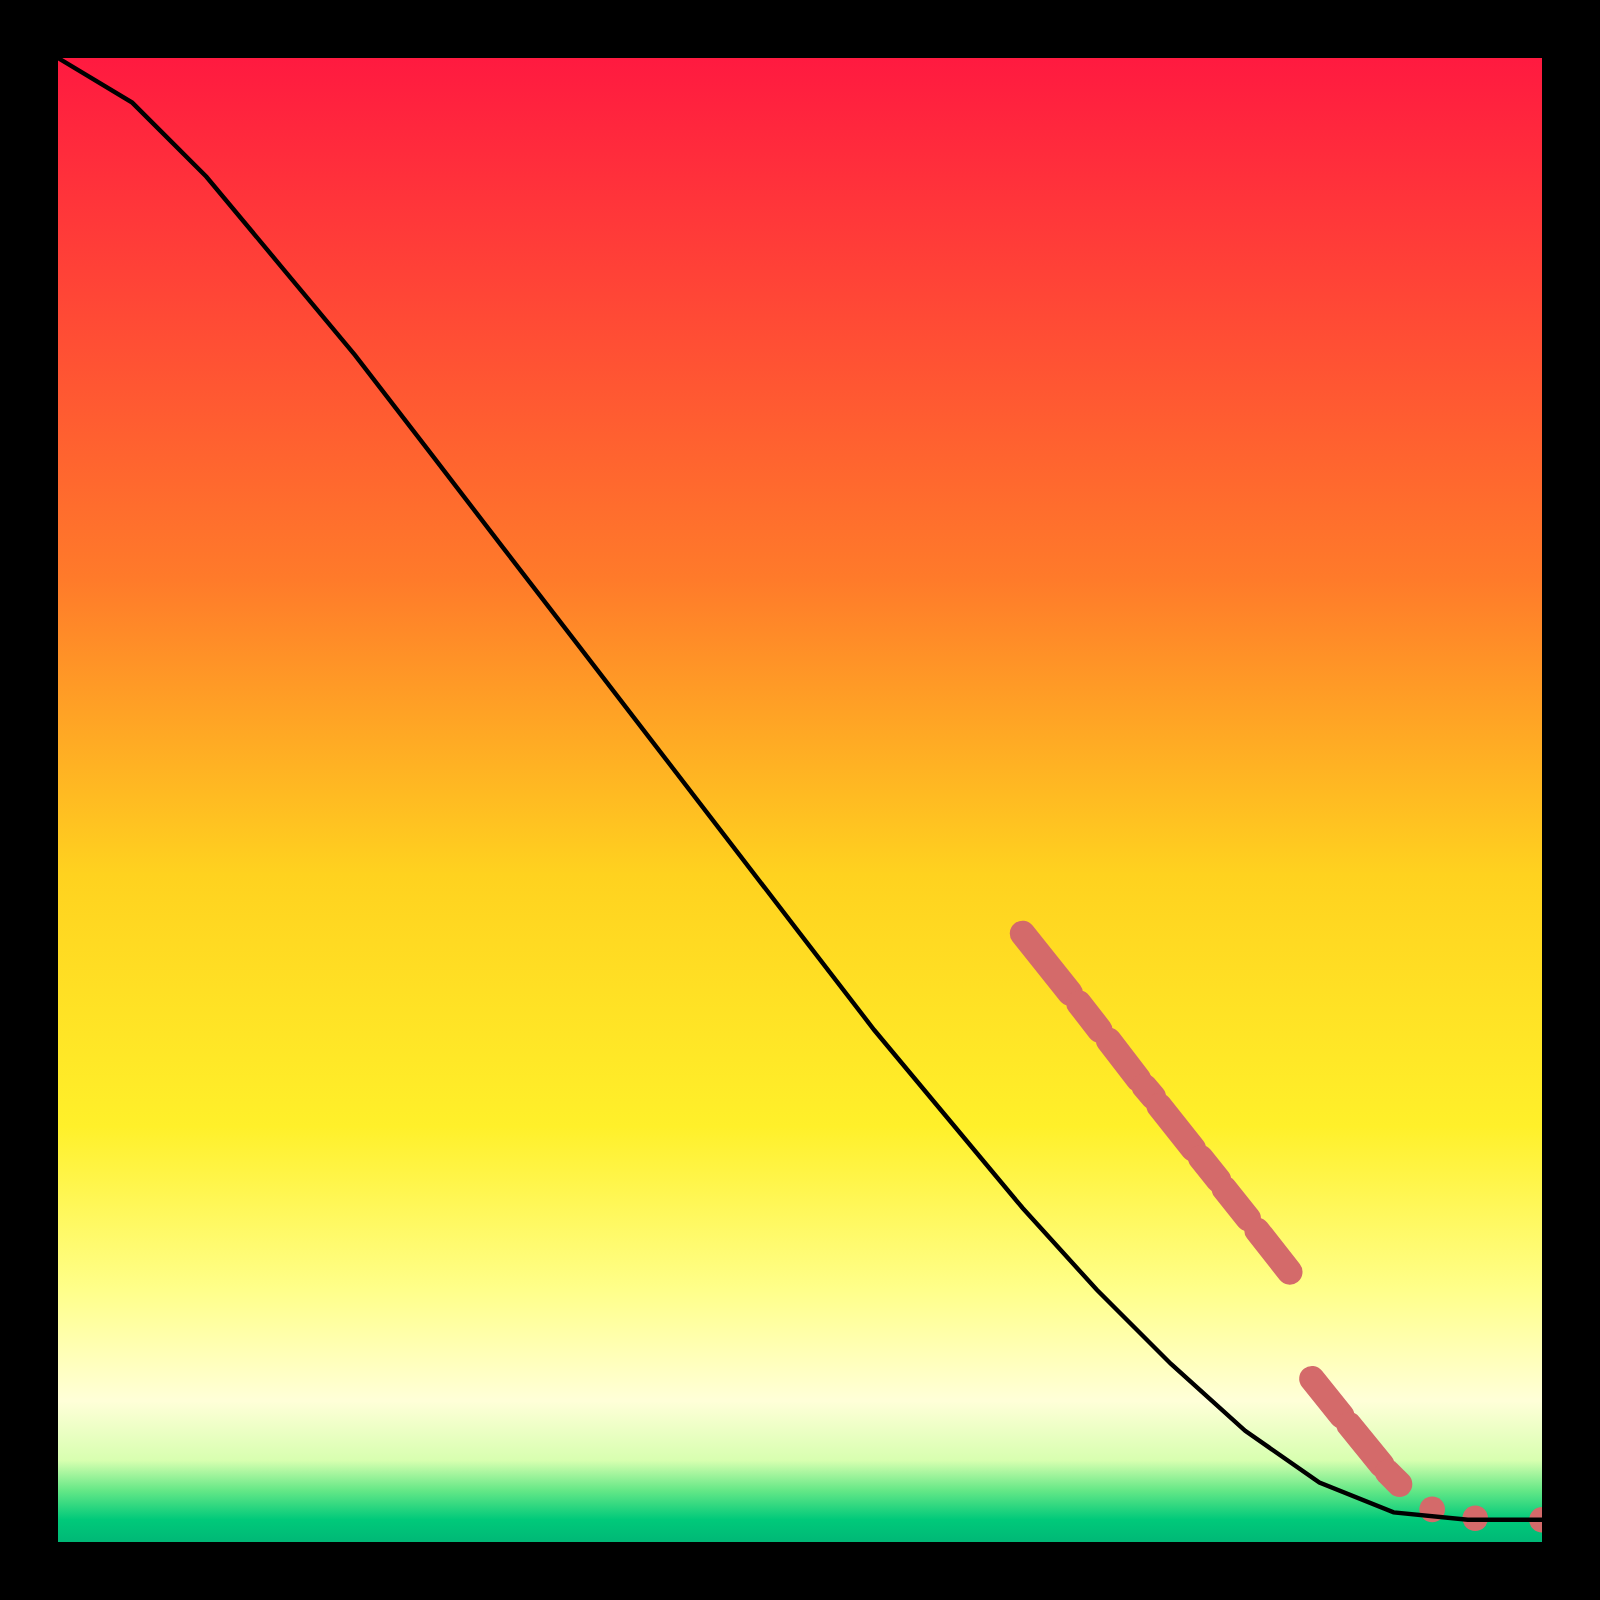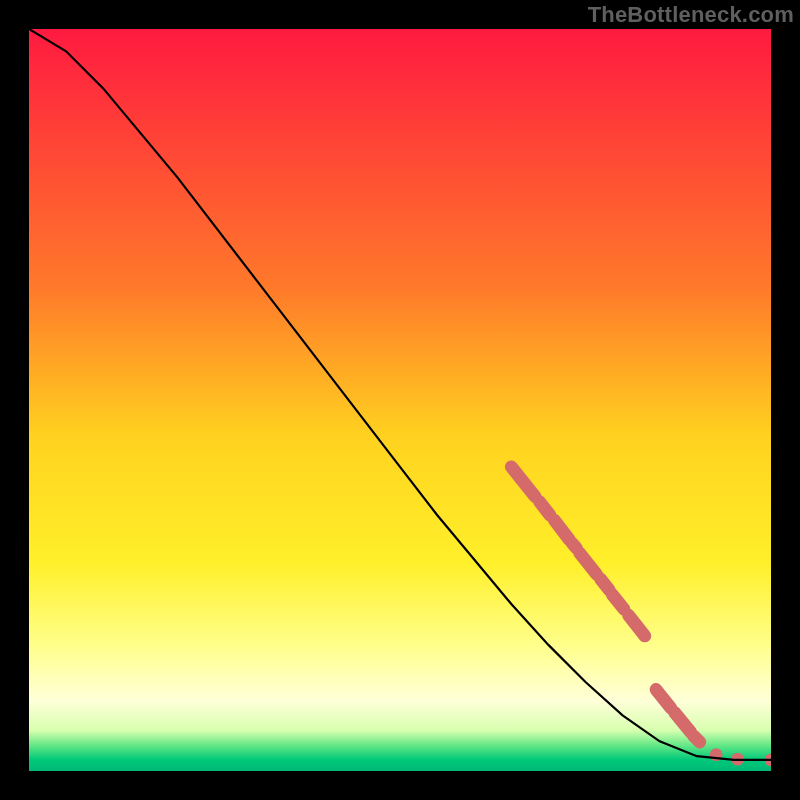--- a/index.html
+++ b/index.html
@@ -30,21 +30,20 @@
   }
   svg { display: block; }
   .curve { fill: none; stroke: #000; stroke-width: 2.2; stroke-linecap: round; }
   .dot { fill: #d46a6a; }
   .pill { fill: #d46a6a; }
 </style>
 </head>
 <body>
 
 <div class="frame">
-  <div class="watermark">TheBottleneck.com</div>
   <div class="plot-wrap">
     <svg id="plot" width="742" height="742" viewBox="0 0 742 742">
       <defs>
         <linearGradient id="bg-grad" x1="0" y1="0" x2="0" y2="1">
             <stop offset="0%" stop-color="#ff1a40"></stop>
             <stop offset="35%" stop-color="#ff7a2a"></stop>
             <stop offset="55.00000000000001%" stop-color="#ffd21f"></stop>
             <stop offset="72%" stop-color="#fff02a"></stop>
             <stop offset="83%" stop-color="#ffff8a"></stop>
             <stop offset="90.5%" stop-color="#ffffd8"></stop>

